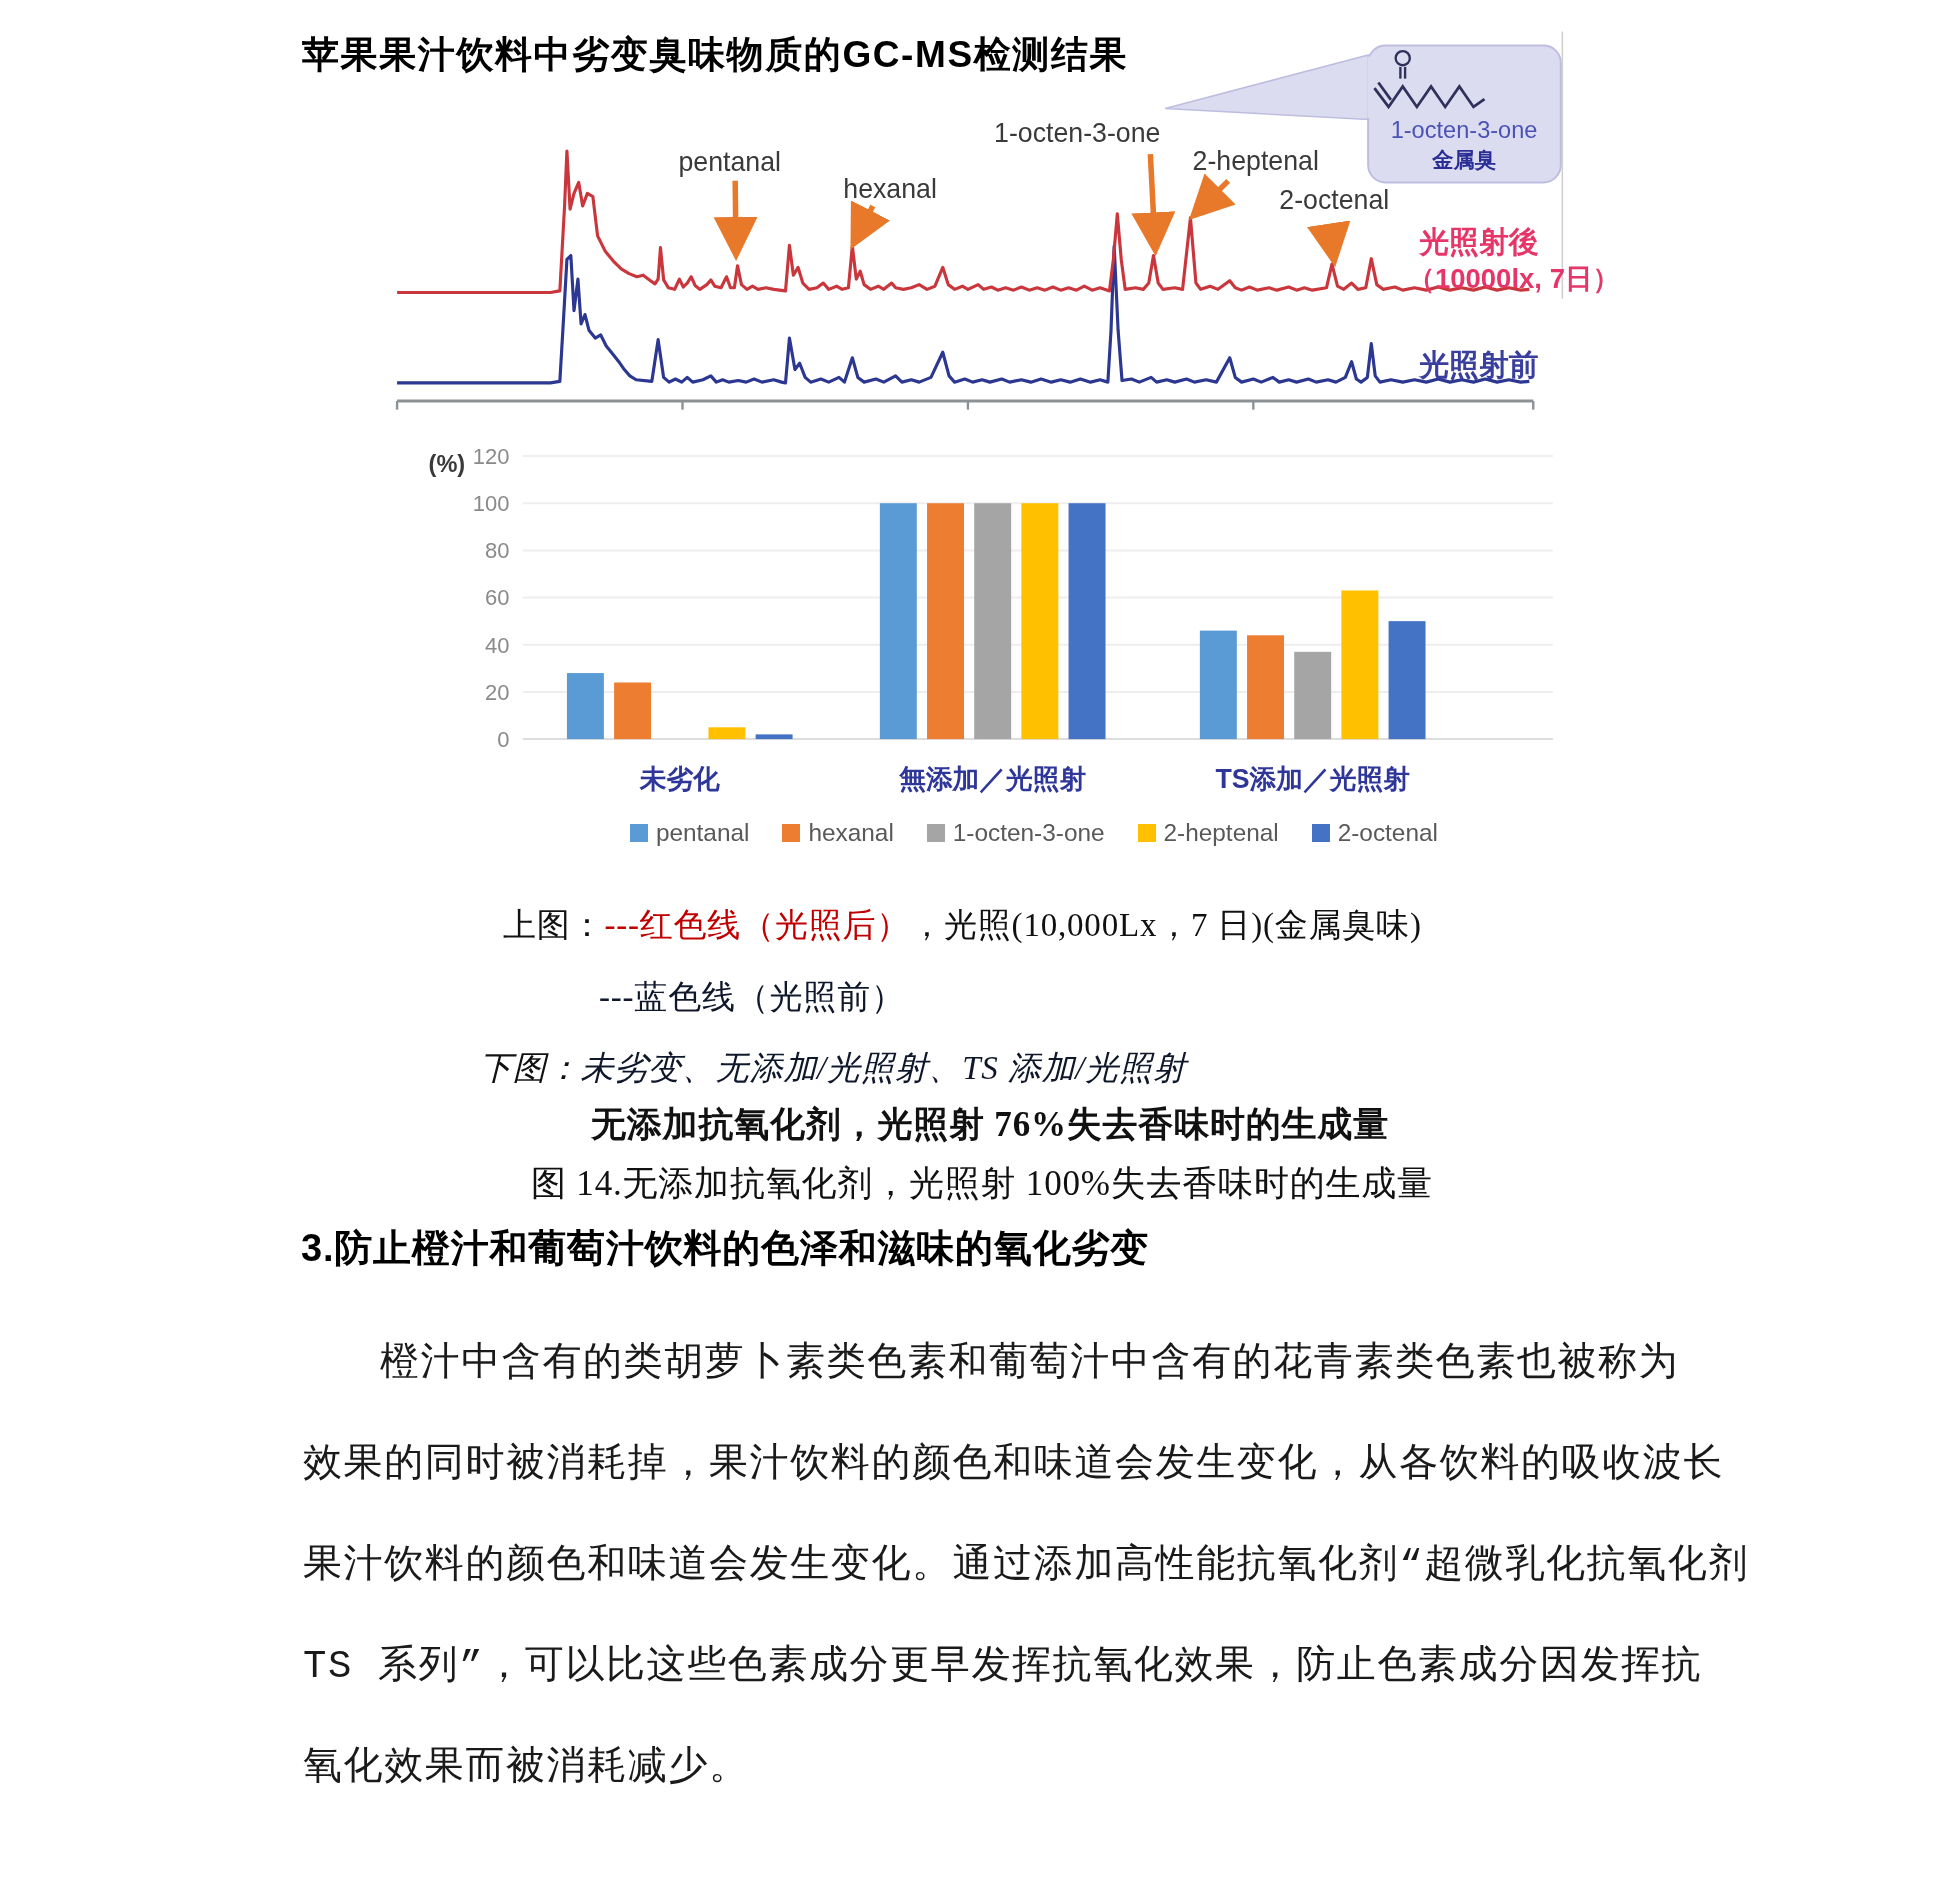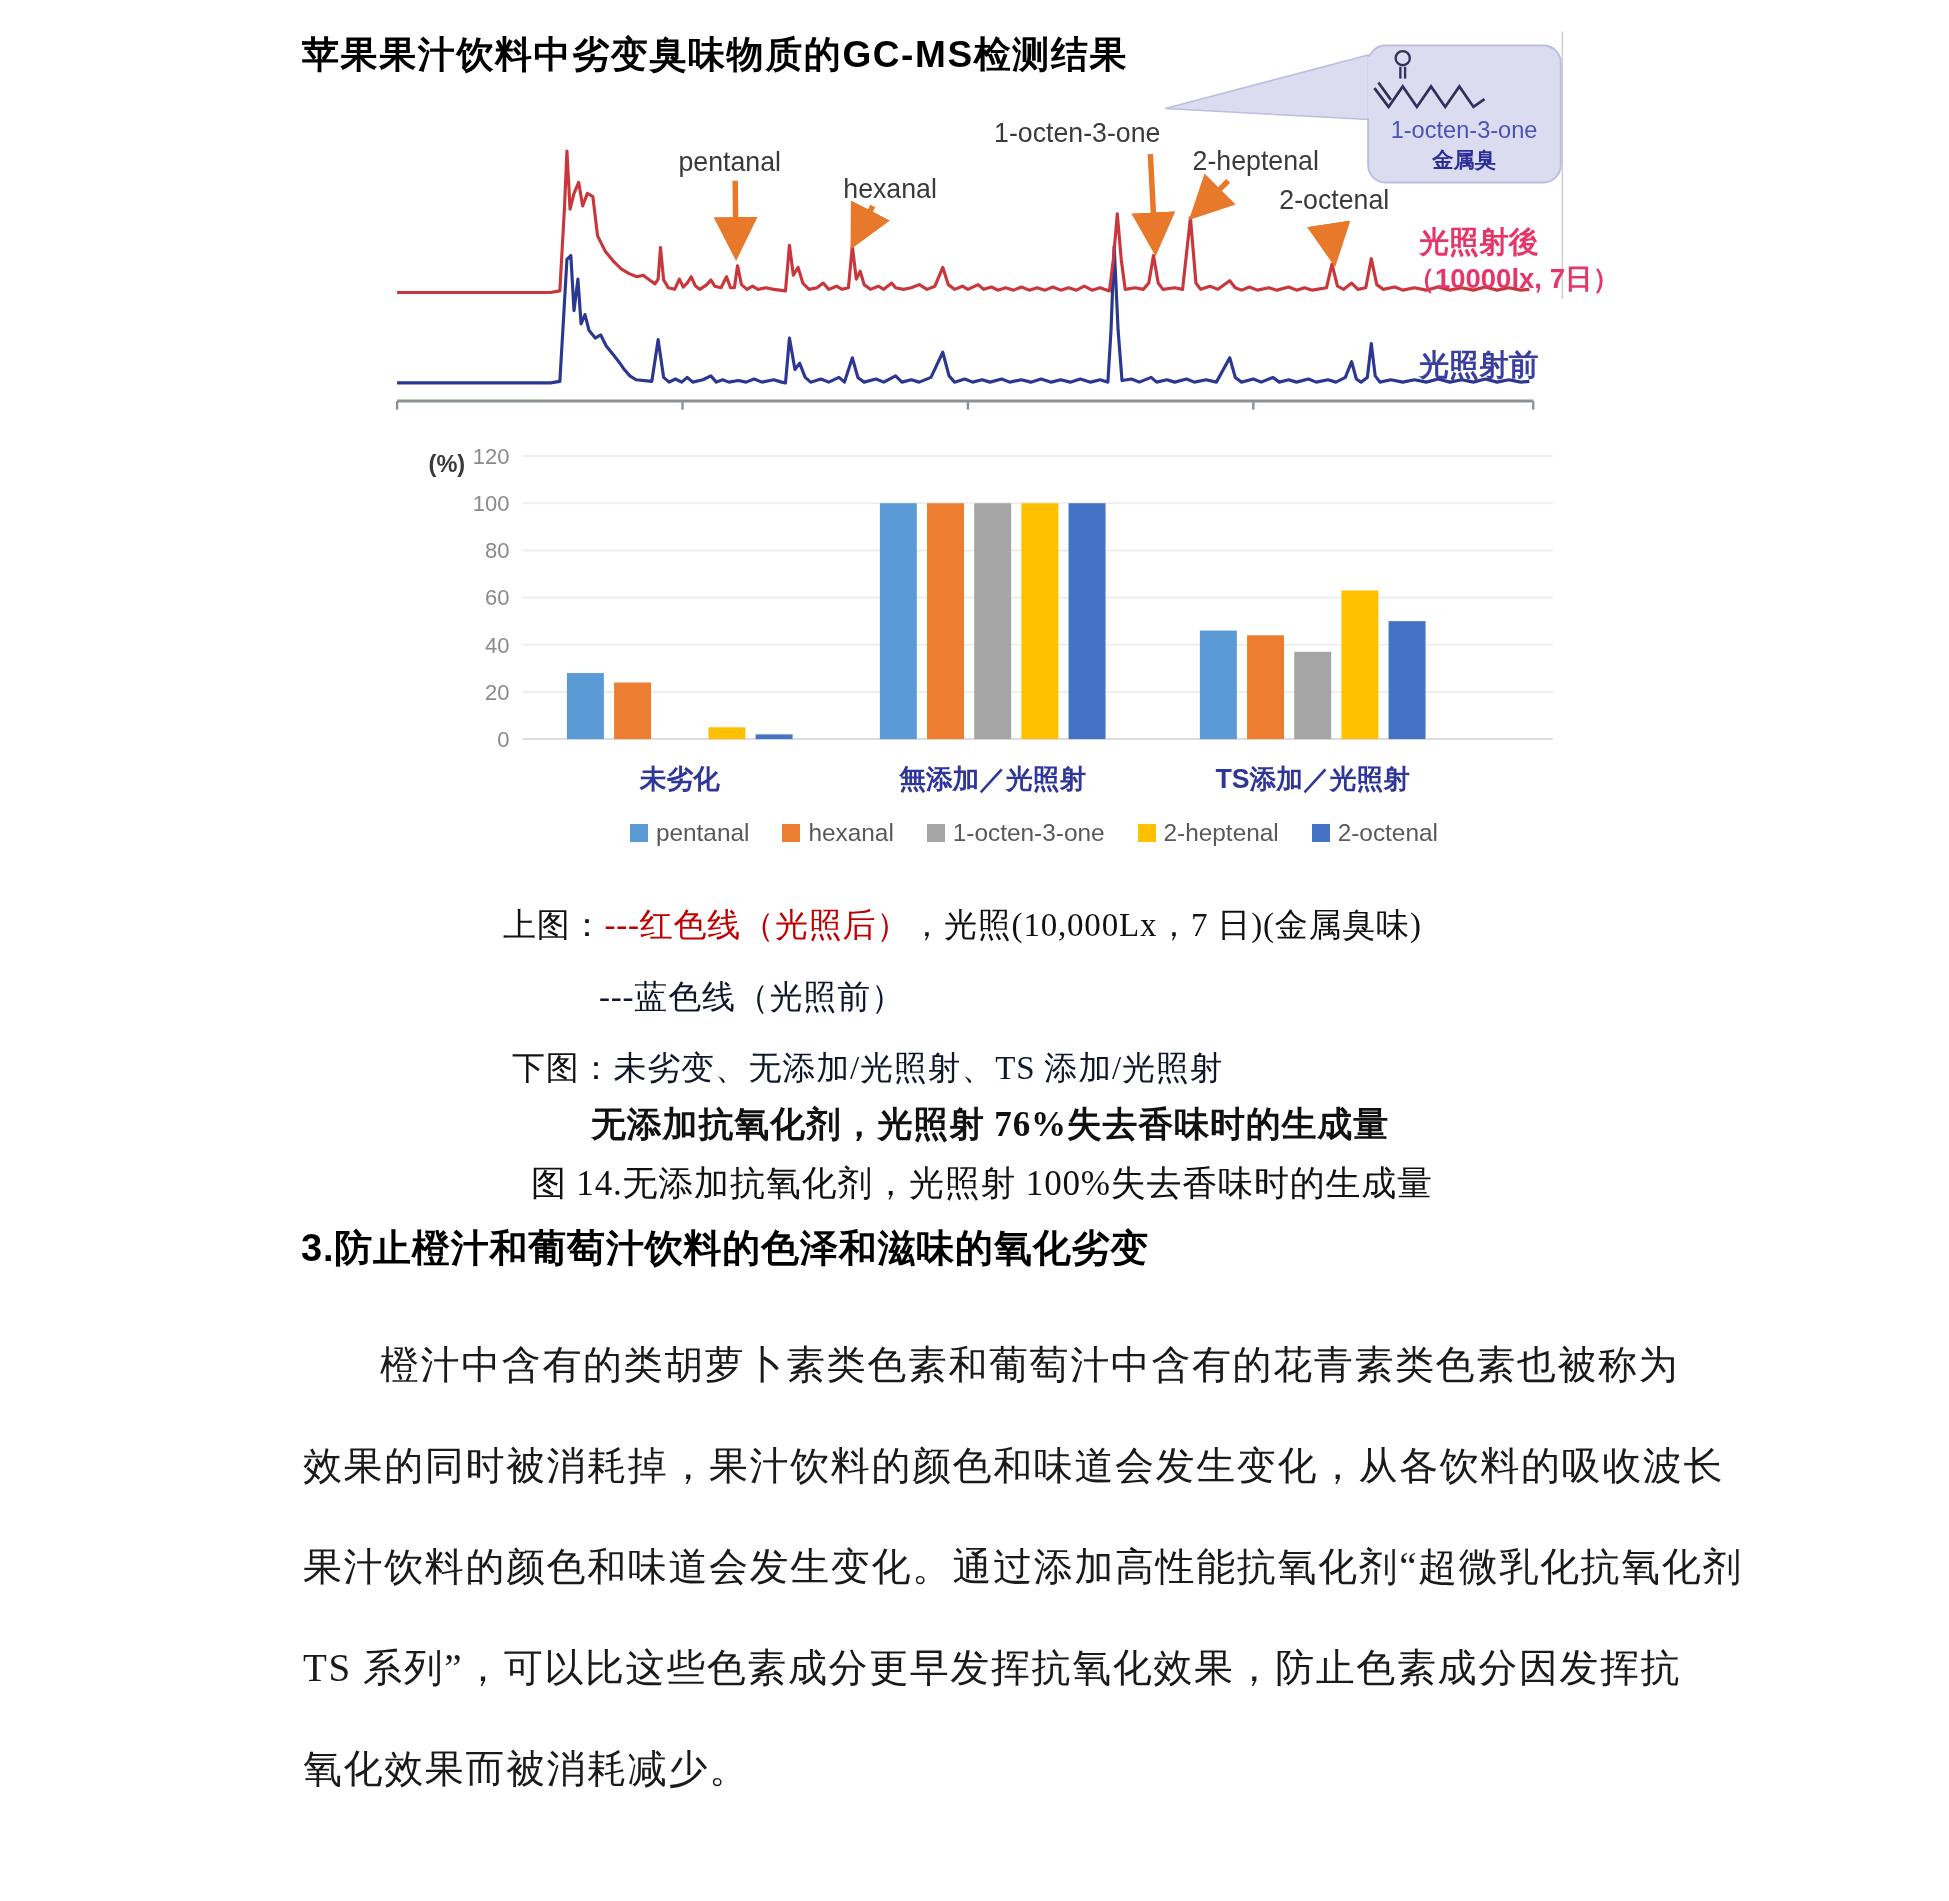--- a/index.html
+++ b/index.html
@@ -12,37 +12,37 @@
     position:absolute;left:302px;top:30px;margin:0;
     font-size:37px;font-weight:bold;color:#000;letter-spacing:1.6px;
     font-family:"Liberation Sans",sans-serif;white-space:nowrap;
   }
   .cap{
     position:absolute;font-size:33px;color:#111;white-space:nowrap;
     font-family:"Liberation Serif",serif;letter-spacing:0.8px;
   }
   .cap1{left:503px;top:903px;}
   .cap2{left:599px;top:975px;}
-  .cap3{left:512px;top:1046px;}
+  .cap3{left:479px;top:1046px;font-style:italic;}
   .cap4{left:591px;top:1101px;font-weight:bold;font-size:35px;}
   .cap5{left:531px;top:1160px;font-size:35px;}
   .c-black{color:#111;}
   .c-red{color:#C00000;}
   .c-blue{color:#0f172a;}
   .sec{
     position:absolute;left:301px;top:1223px;margin:0;
     font-size:38px;font-weight:bold;color:#000;white-space:nowrap;
     font-family:"Liberation Sans",sans-serif;letter-spacing:0.8px;
   }
   .body-text{
     position:absolute;left:303px;top:1314px;width:1431px;
     font-family:"Liberation Serif",serif;font-size:39px;color:#1a1a1a;
     letter-spacing:1.6px;
   }
-  .body-text .bl{line-height:101px;white-space:nowrap;}
+  .body-text .bl{line-height:101px;white-space:nowrap;font-family:Liberation Mono, monospace;}
   .body-text .bl.indent{text-indent:77px;}
   .legend{
     position:absolute;left:519px;top:814px;width:1030px;height:38px;
     display:flex;justify-content:center;align-items:center;gap:33px;
   }
   .legend .item{display:flex;align-items:center;gap:7.9px;}
   .legend .sq{width:18px;height:18px;display:inline-block;}
   .legend .lb{font-size:24.4px;color:#595959;font-family:"Liberation Sans",sans-serif;}
 </style>
 </head>

